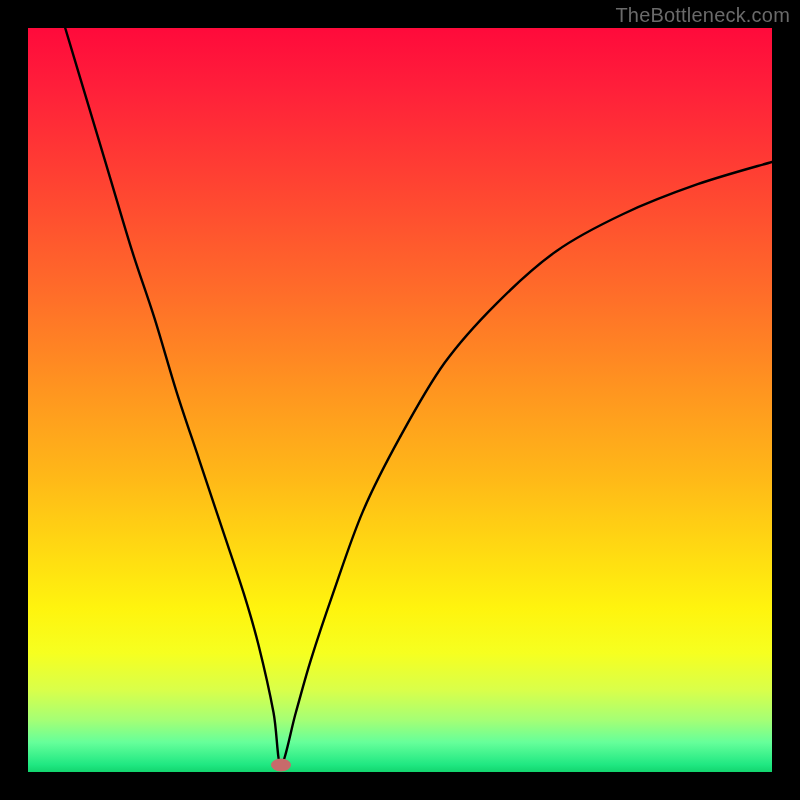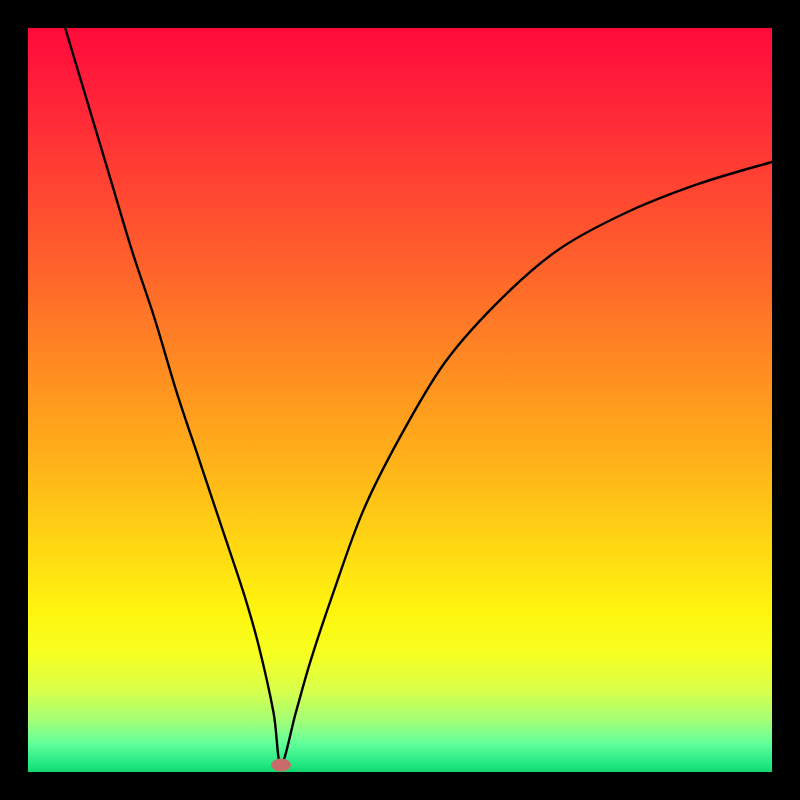--- a/index.html
+++ b/index.html
@@ -74,13 +74,14 @@
 <body>
 
 <div class="frame">
   <div class="plot">
     <div class="gradient"></div>
     <svg class="curve" viewBox="0 0 744 744" preserveAspectRatio="none">
       <path id="curve-path" fill="none" stroke="#000000" stroke-width="2.4" stroke-linecap="round" stroke-linejoin="round" d="M 37.20 0.00 C 40.92 12.40, 52.08 49.60, 59.52 74.40 C 66.96 99.20, 74.40 124.00, 81.84 148.80 C 89.28 173.60, 96.72 199.64, 104.16 223.20 C 111.60 246.76, 119.04 266.60, 126.48 290.16 C 133.92 313.72, 141.36 341.00, 148.80 364.56 C 156.24 388.12, 163.68 409.20, 171.12 431.52 C 178.56 453.84, 186.00 476.16, 193.44 498.48 C 200.88 520.80, 209.56 545.60, 215.76 565.44 C 221.96 585.28, 225.68 597.68, 230.64 617.52 C 235.60 637.36, 241.80 664.64, 245.52 684.48 C 249.24 704.32, 249.24 736.56, 252.96 736.56 C 256.68 736.56, 262.88 701.84, 267.84 684.48 C 272.80 667.12, 276.52 652.24, 282.72 632.40 C 288.92 612.56, 296.36 590.24, 305.04 565.44 C 313.72 540.64, 323.64 509.64, 334.80 483.60 C 345.96 457.56, 358.36 434.00, 372.00 409.20 C 385.64 384.40, 400.52 357.12, 416.64 334.80 C 432.76 312.48, 450.12 293.88, 468.72 275.28 C 487.32 256.68, 507.16 238.08, 528.24 223.20 C 549.32 208.32, 571.64 197.16, 595.20 186.00 C 618.76 174.84, 644.80 164.92, 669.60 156.24 C 694.40 147.56, 731.60 137.64, 744.00 133.92"></path>
     </svg>
     <div class="marker" id="marker" style="left: 252.96px; top: 736.56px; background: rgb(199, 107, 107);"></div>
   </div>
+  <div class="watermark">TheBottleneck.com</div>
 </div>
 
 </body></html>

